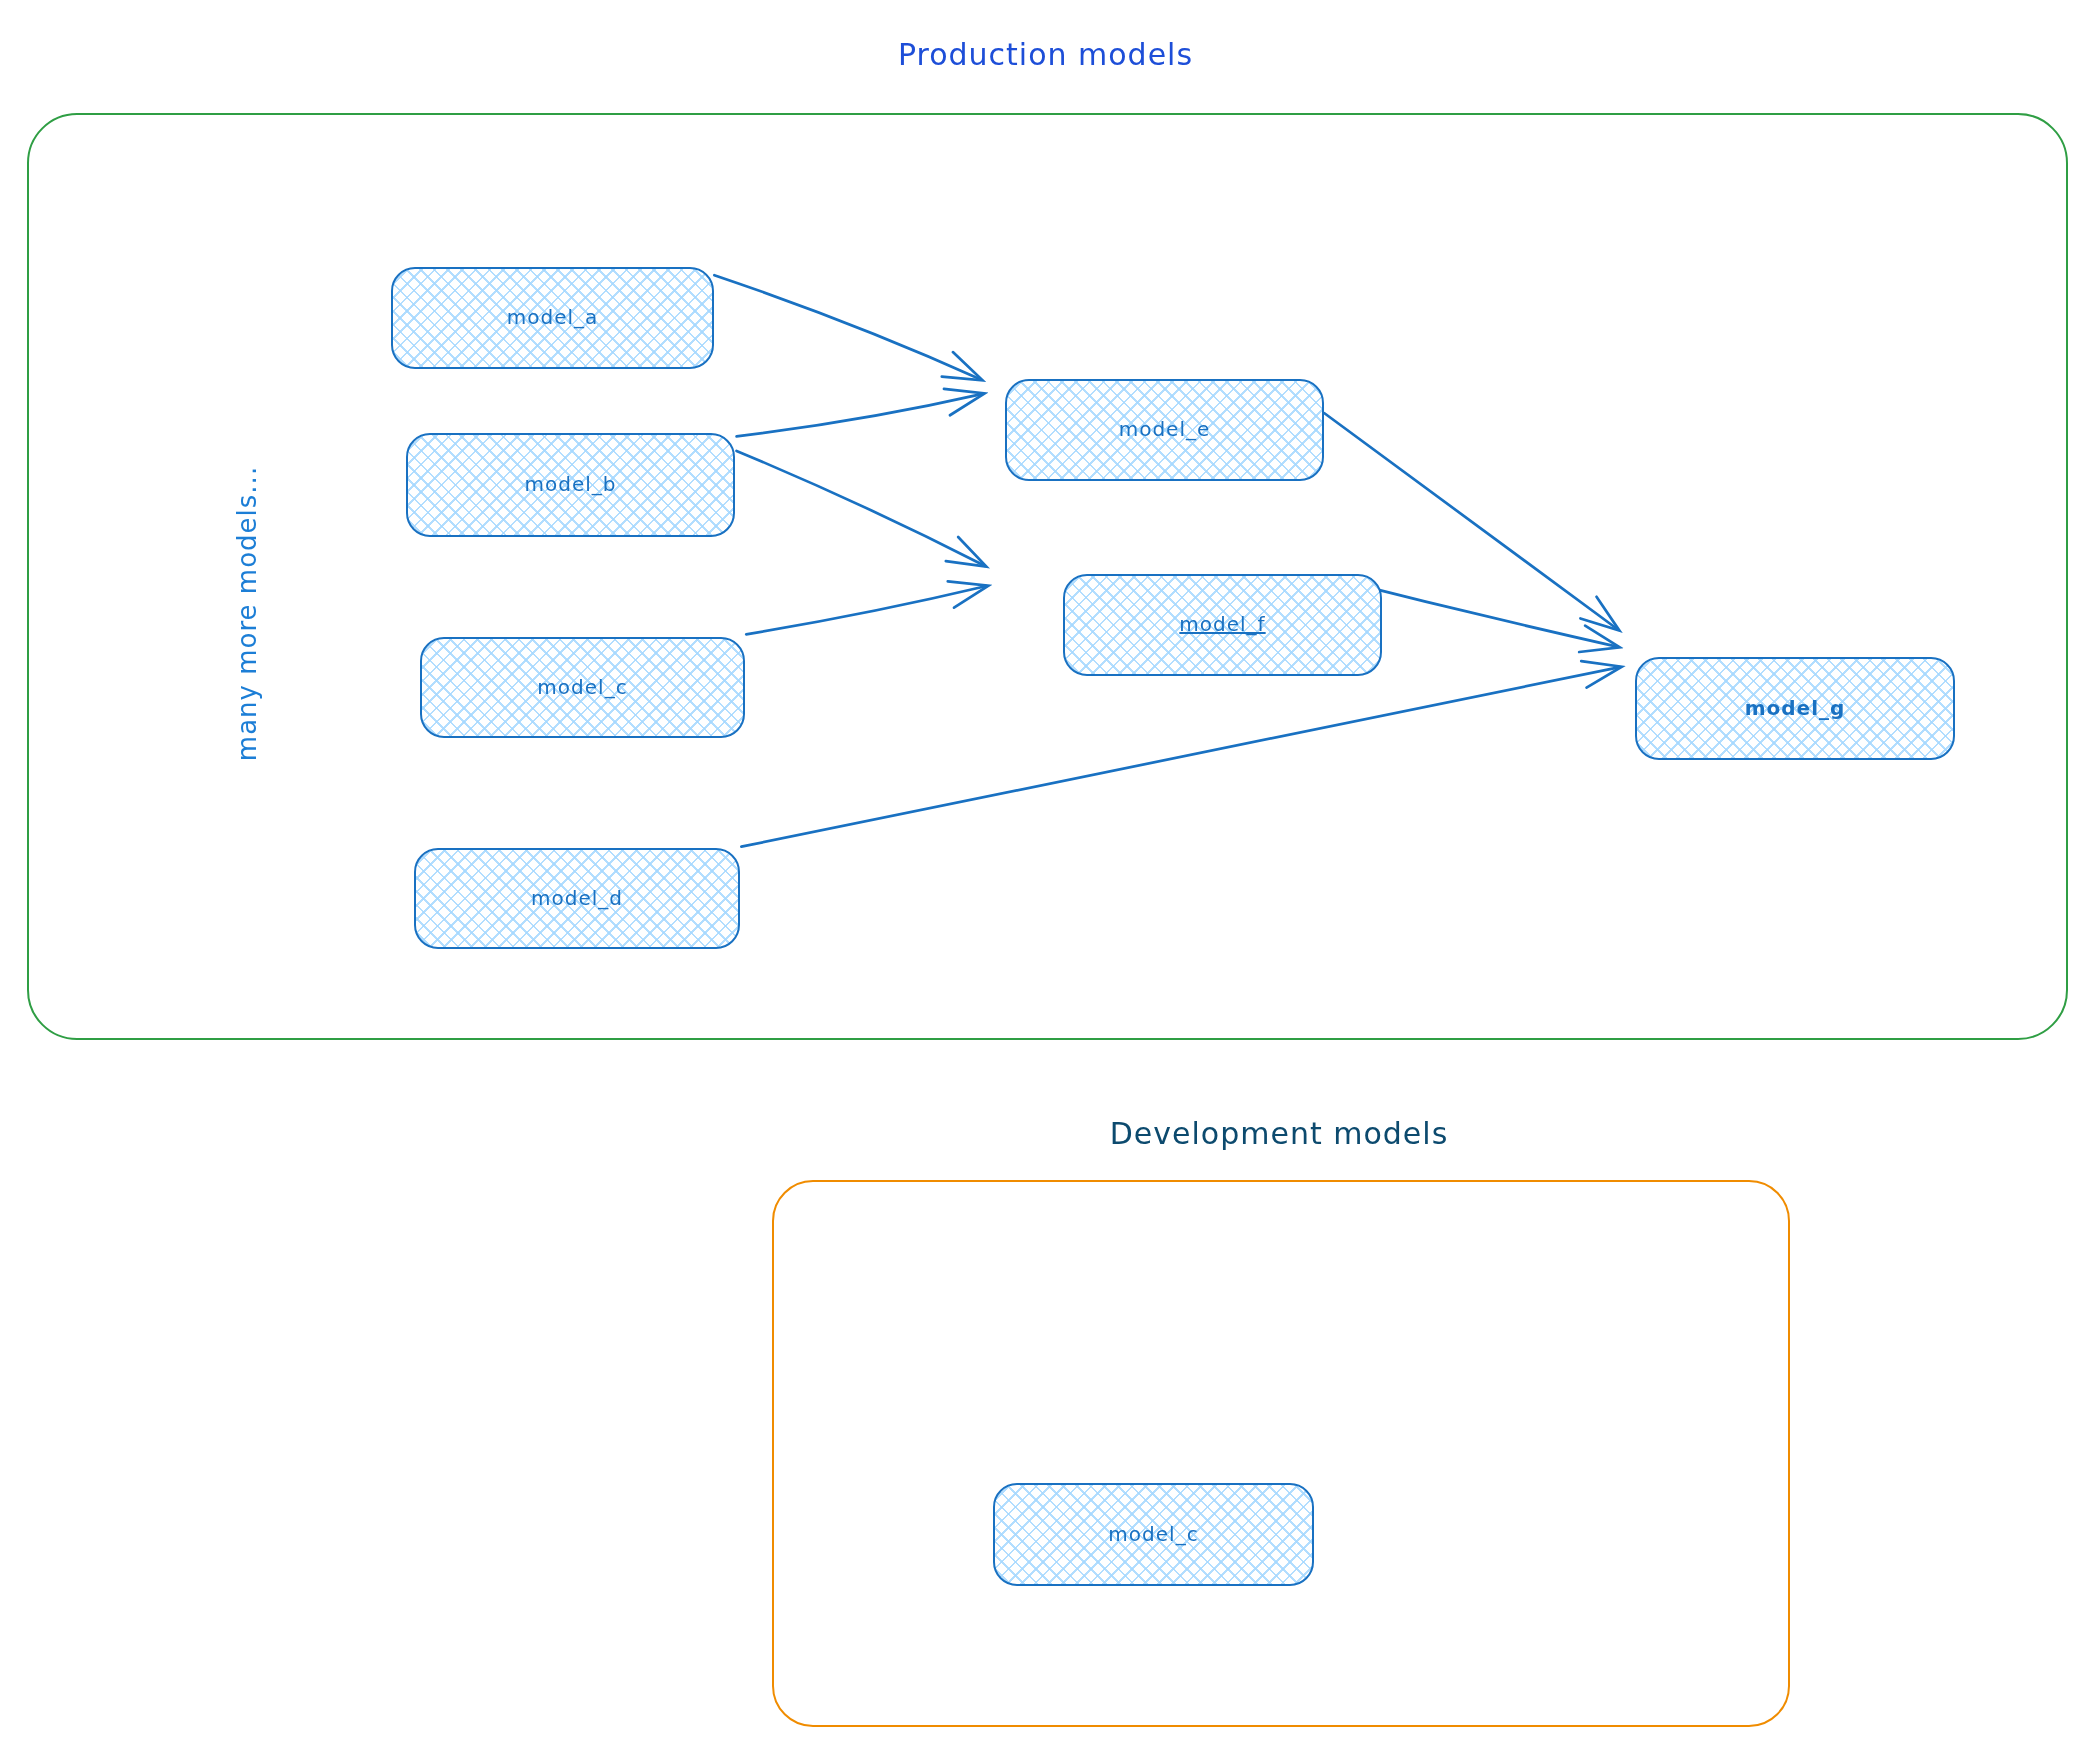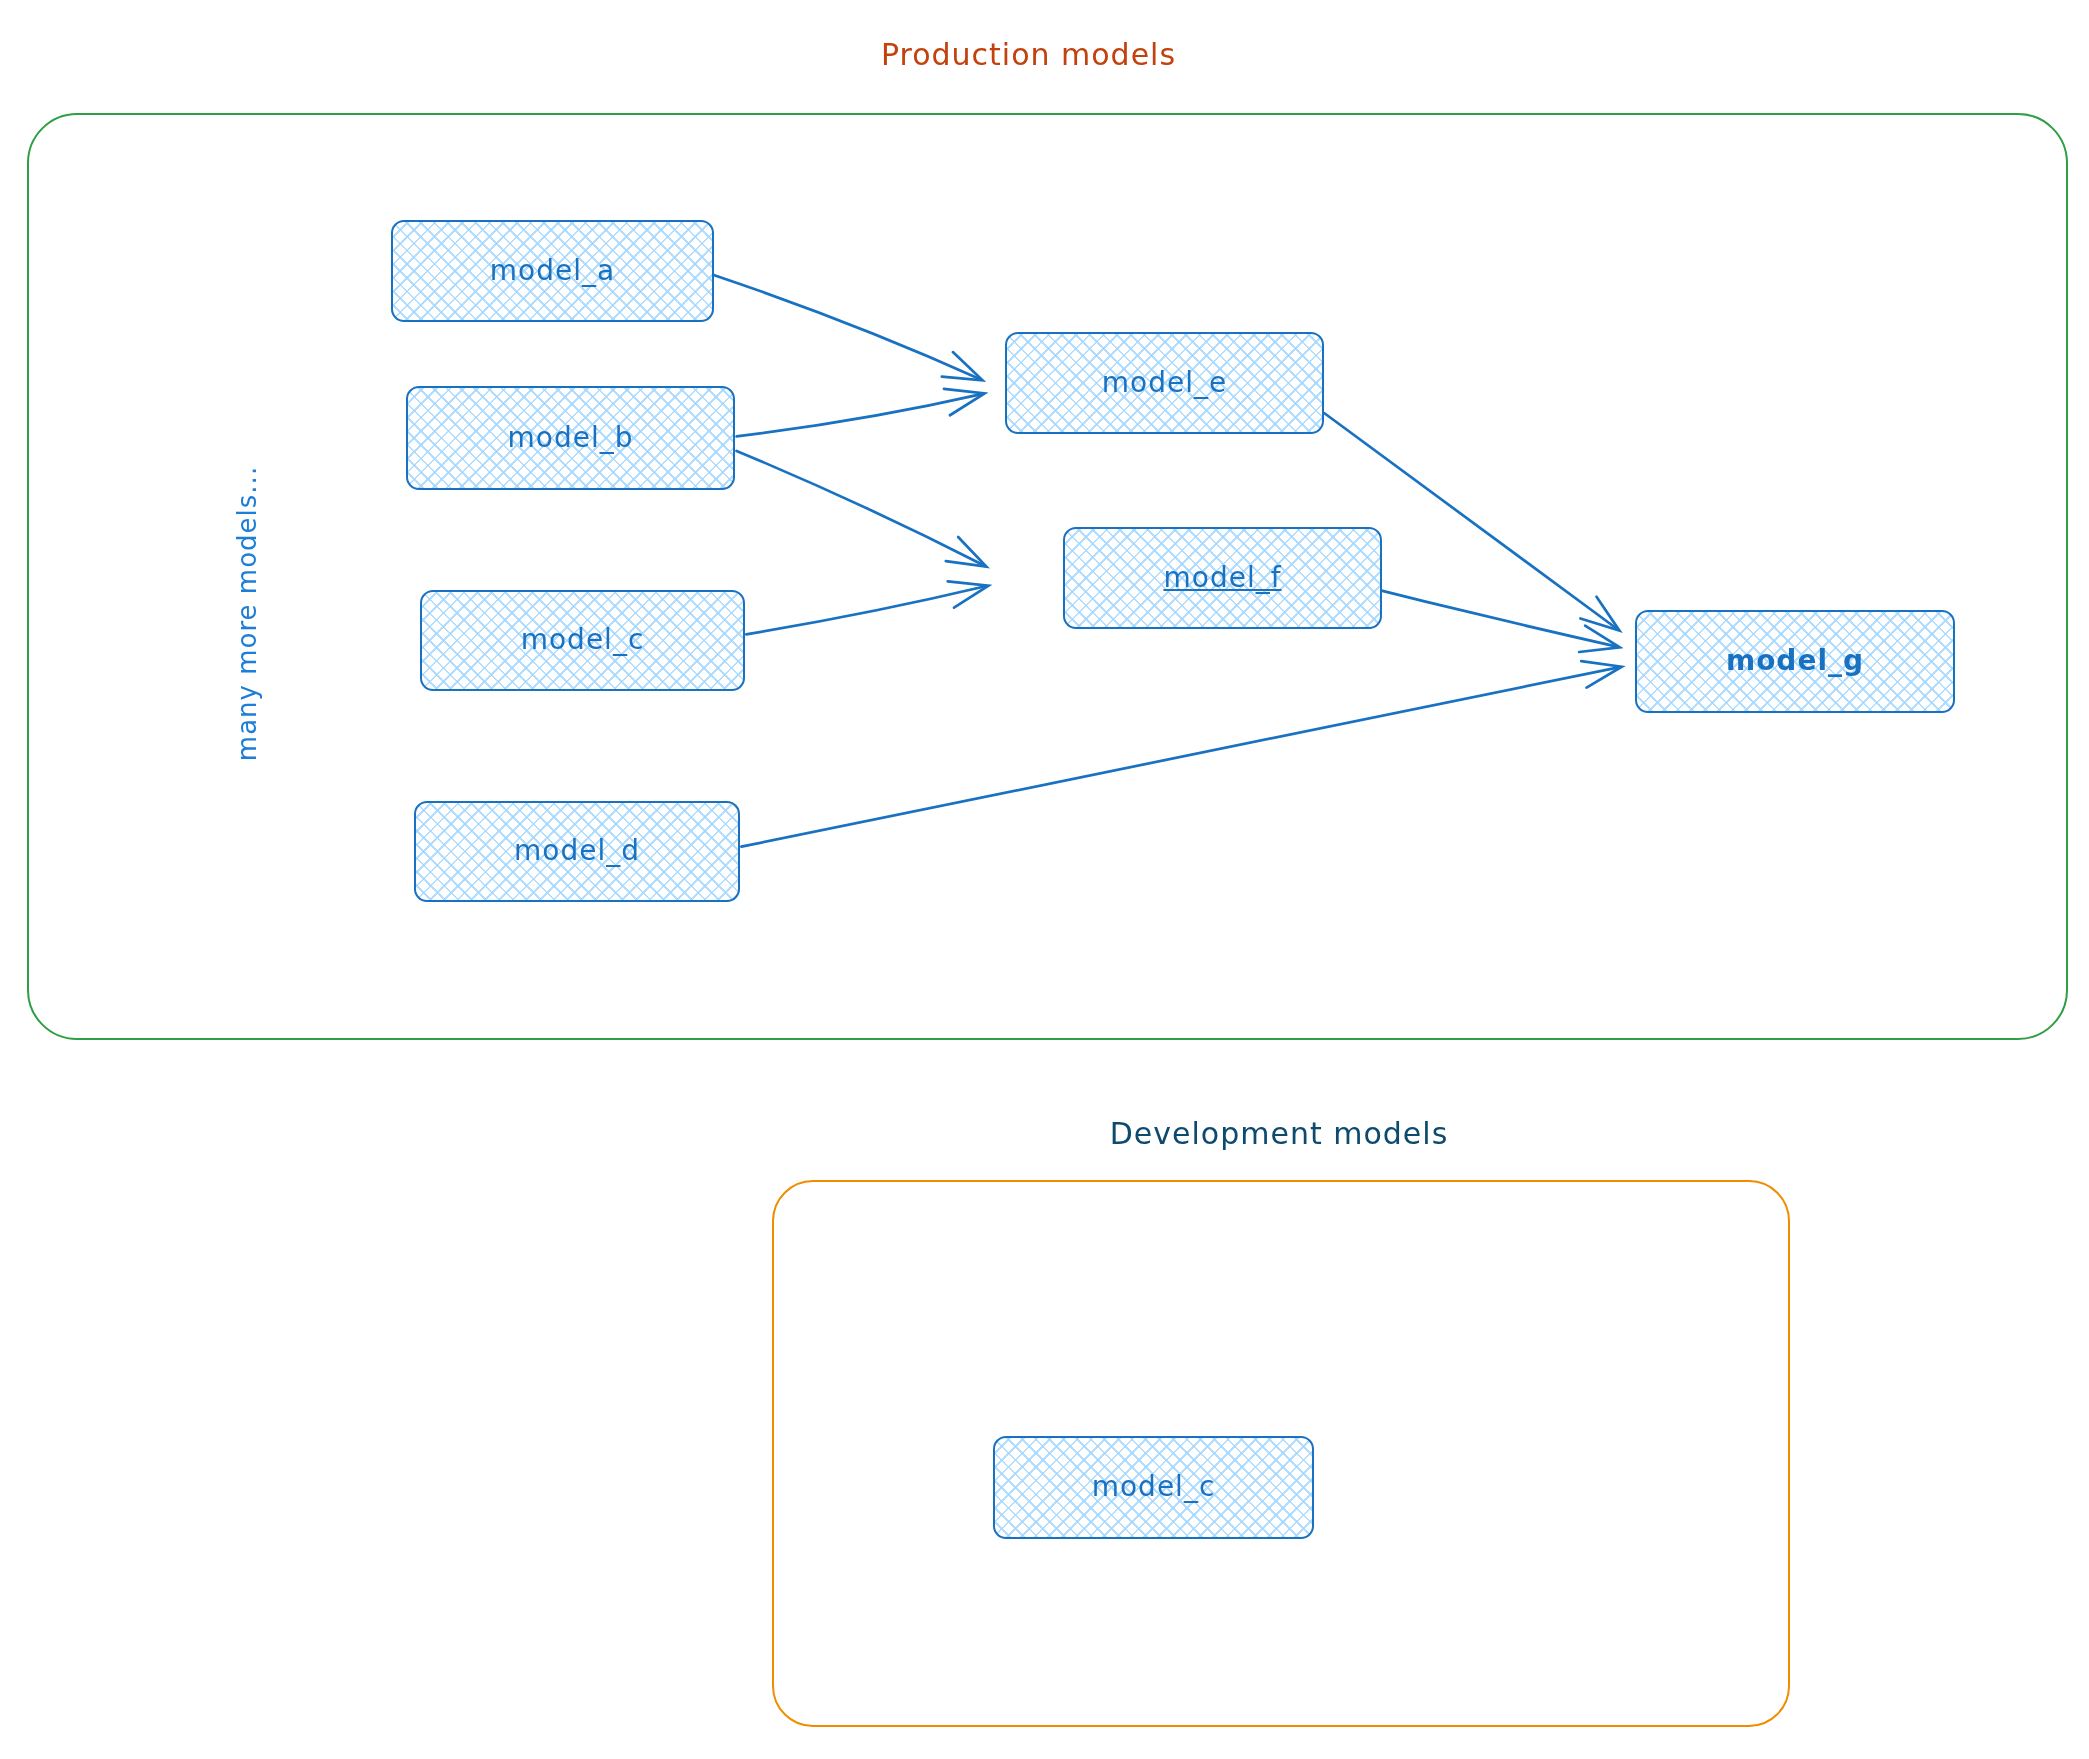--- a/index.html
+++ b/index.html
@@ -30,38 +30,39 @@
     border-radius: 41px;
   }
 
   .section-title {
     position: absolute;
     text-align: center;
     font-size: 30px;
     letter-spacing: 1px;
     font-weight: 500;
   }
-  .section-title.green { color: #c2410c; left: 10px; width: 2037px; top: 37px; }
+  .section-title.green { color: #1d4ed8; left: 27px; width: 2037px; top: 37px; }
   .section-title.orange { color: #0c4a6e; left: 772px; width: 1014px; top: 1116px; }
 
   
   .node {
     position: absolute;
     border: 2.9px solid #1971c2;
-    border-radius: 13px;
+    border-radius: 24px;
     display: flex;
     align-items: center;
     justify-content: center;
     color: #1971c2;
-    font-size: 28px;
+    font-size: 20px;
     letter-spacing: 1px;
     background:
       repeating-linear-gradient(45deg, rgba(165,216,255,0.85) 0 1.9px, rgba(255,255,255,0) 1.9px 9.7px),
       repeating-linear-gradient(135deg, rgba(165,216,255,0.85) 0 1.9px, rgba(255,255,255,0) 1.9px 9.7px),
       #ffffff;
+    margin-top: 47px;
   }
   .node span { position: relative; top: -1px; }
 
   #node-a { left: 391px; top: 220px; width: 319px; height: 98px; }
   #node-b { left: 406px; top: 386px; width: 325px; height: 100px; }
   #node-c { left: 420px; top: 590px; width: 321px; height: 97px; }
   #node-d { left: 414px; top: 801px; width: 322px; height: 97px; }
   #node-e { left: 1005px; top: 332px; width: 315px; height: 98px; }
   #node-f { left: 1063px; top: 527px; width: 315px; height: 98px; text-decoration: underline; }
   #node-g { left: 1635px; top: 610px; width: 316px; height: 99px; font-weight: bold; }

